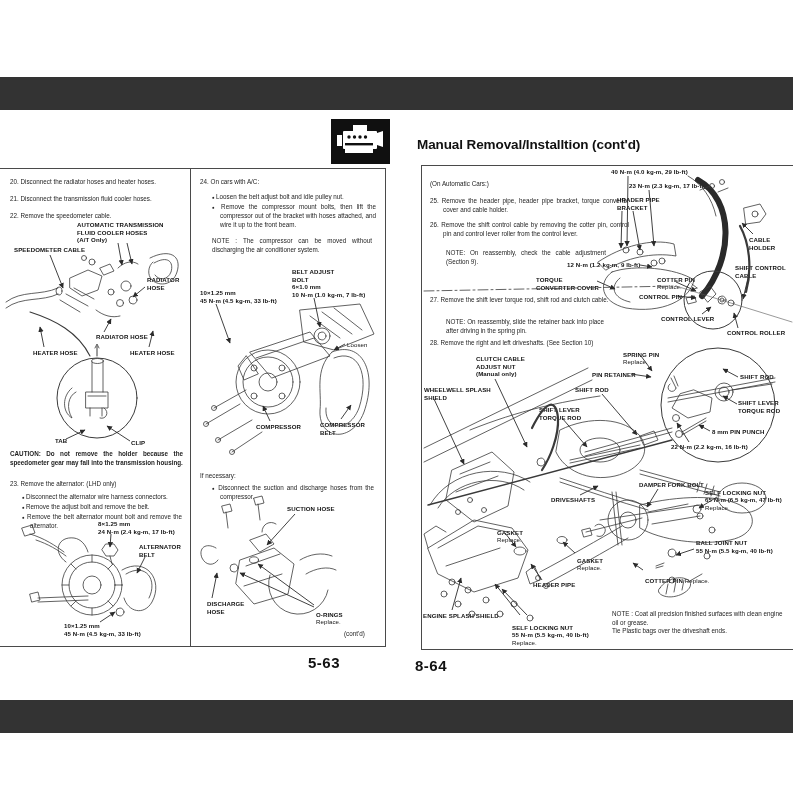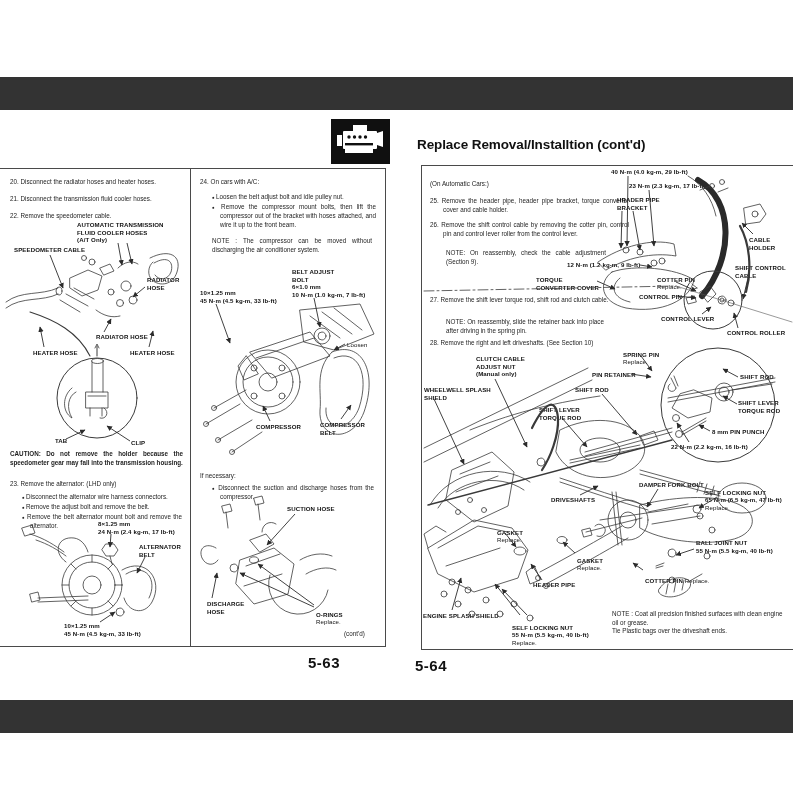--- a/index.html
+++ b/index.html
@@ -116,21 +116,21 @@
 <div class="lbl" style="left:287px;top:505px;">SUCTION HOSE</div>
 <div class="lbl" style="left:207px;top:600px;">DISCHARGE
 HOSE</div>
 <div class="lbl" style="left:316px;top:603px;">
   <span>O-RINGS</span>
   <span class="sub">Replace.</span>
 </div>
 <div class="txt" style="left:344px;top:630px;">(cont'd)</div>
 <div class="pagenum" style="left:308px;top:654px;">5-63</div>
 
-<div class="title" style="left:417px;top:137px;">Replace Removal/Installtion (cont'd)</div>
+<div class="title" style="left:417px;top:137px;">Manual Removal/Installtion (cont'd)</div>
 
 <div class="txt" style="left:430px;top:180px;">(On Automatic Cars:)</div>
 <div class="txt step" style="left:430px;top:197px;width:186px;">25.  Remove the header pipe, header pipe bracket, torque converter cover and cable holder.</div>
 <div class="txt step" style="left:430px;top:221px;width:186px;">26.  Remove the shift control cable by removing the cotter pin, control pin and control lever roller from the control lever.</div>
 <div class="txt note" style="left:446px;top:249px;width:160px;">NOTE:  On reassembly, check the cable adjustment (Section 9).</div>
 <div class="txt step" style="left:430px;top:296px;width:182px;">27.  Remove the shift lever torque rod, shift rod and clutch cable.</div>
 <div class="txt note" style="left:446px;top:318px;width:158px;">NOTE:  On reassembly, slide the retainer back into place after driving in the spring pin.</div>
 <div class="txt step" style="left:430px;top:339px;width:210px;">28.  Remove the right and left driveshafts. (See Section 10)</div>
 
 <div class="lbl" style="left:611px;top:168px;">40 N·m (4.0 kg-m, 29 lb-ft)</div>
@@ -195,21 +195,21 @@
 <div class="lbl" style="left:423px;top:612px;">ENGINE SPLASH SHIELD</div>
 <div class="lbl" style="left:512px;top:616px;">
   <span style="white-space:pre-line;">SELF LOCKING NUT
 55 N·m (5.5 kg-m, 40 lb-ft)</span>
   <span class="sub">Replace.</span>
 </div>
 
 <div class="txt" style="left:612px;top:610px;white-space:pre-line;width:178px;">NOTE : Coat all precision finished surfaces with clean engine
 oil or grease.
 Tie Plastic bags over the driveshaft ends.</div>
-<div class="pagenum" style="left:415px;top:657px;">5-64</div>
+<div class="pagenum" style="left:415px;top:657px;">8-64</div>
 
 <svg class="artlayer" width="793" height="793" viewBox="0 0 793 793">
   <defs>
     <marker id="ah" markerWidth="7" markerHeight="7" refX="5.5" refY="3" orient="auto">
       <path d="M0,0 L6,3 L0,6 Z" fill="#2b2b2b"></path>
     </marker>
   </defs>
 
   <g class="ink">
     <path d="M6,302 C22,290 40,296 58,288"></path>

